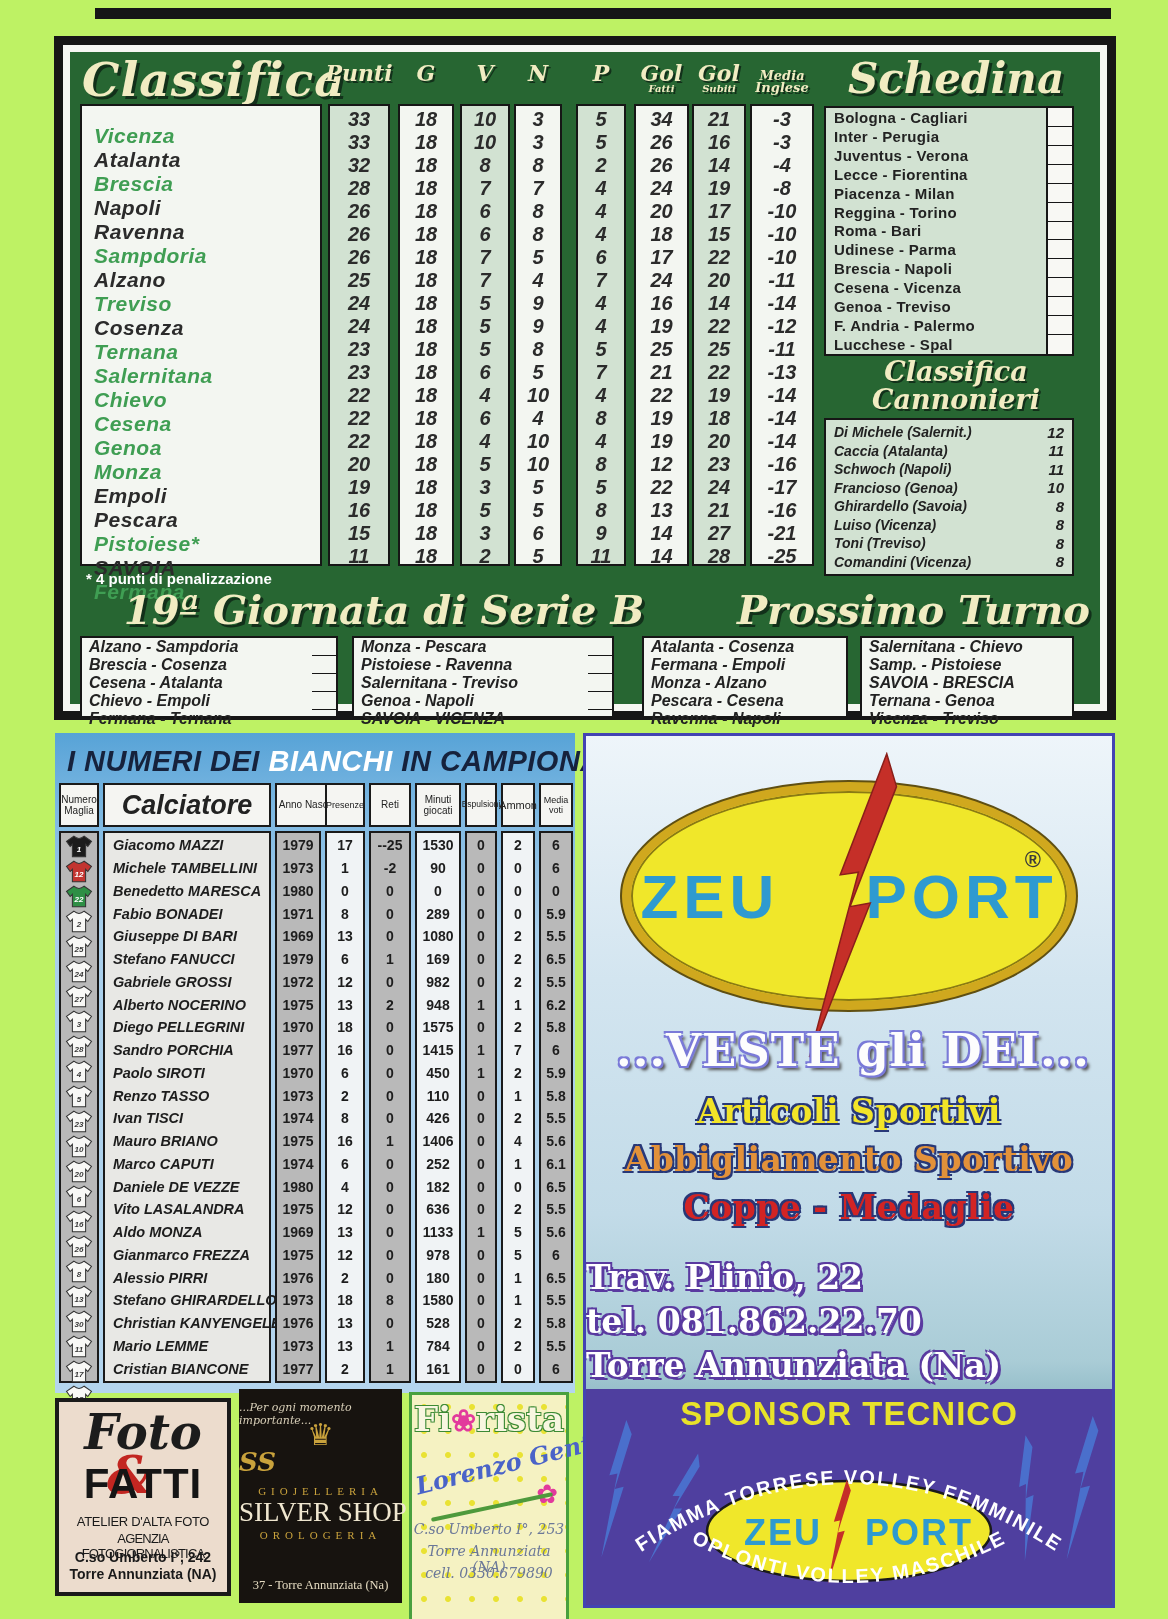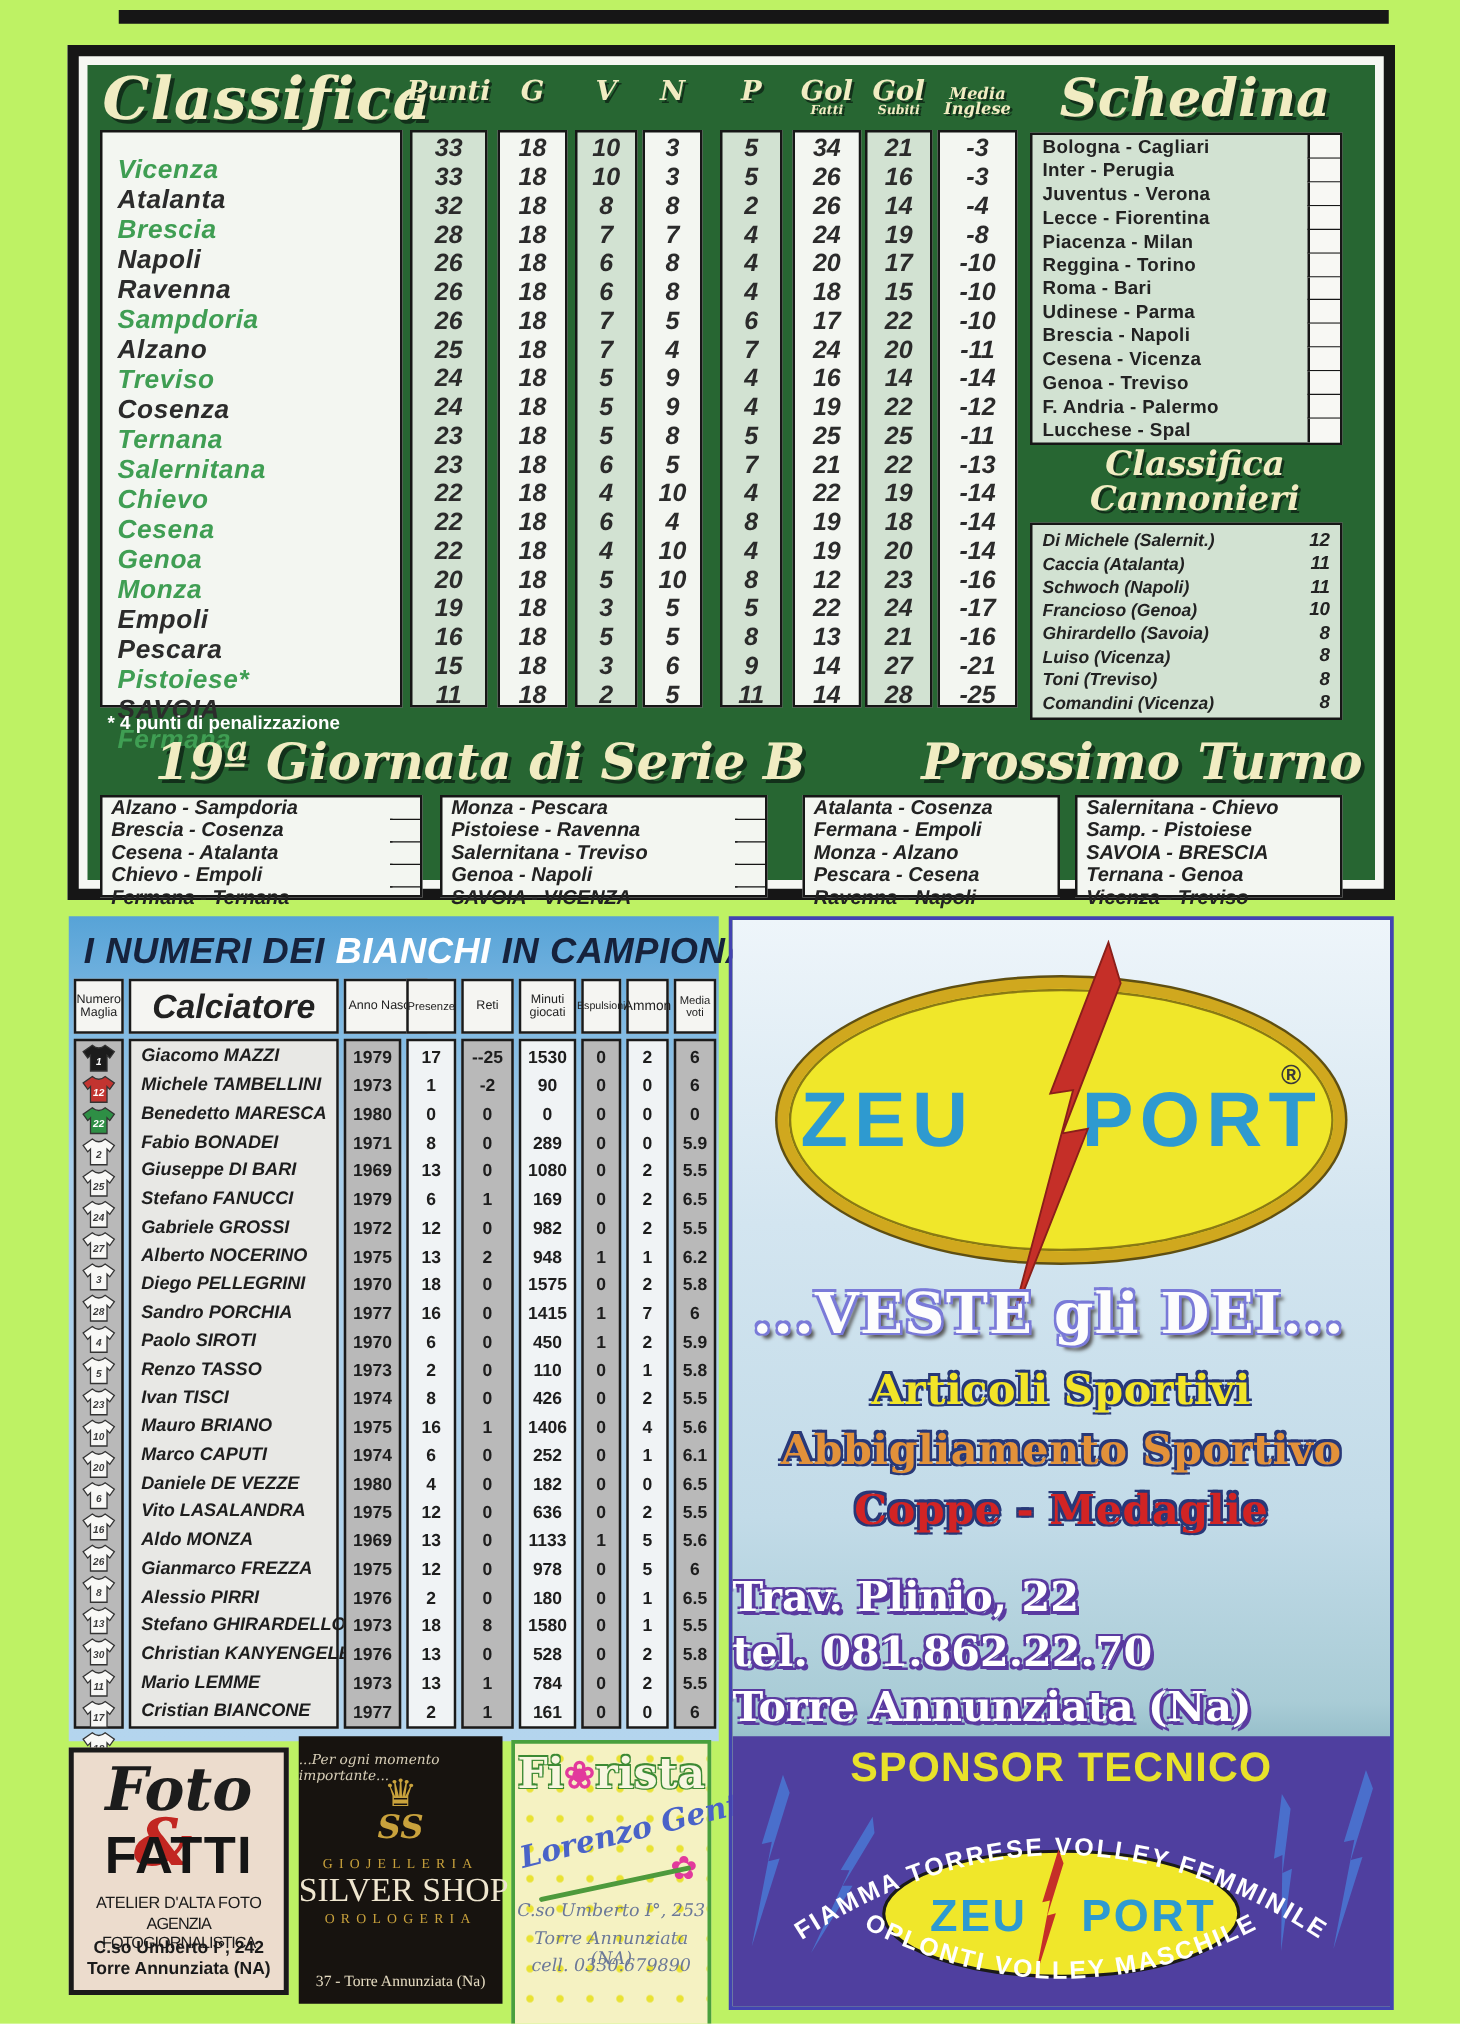--- a/index.html
+++ b/index.html
@@ -102,21 +102,21 @@
       font:900 42px "Liberation Sans",sans-serif;color:#151515;letter-spacing:1px}
   .foto-sub{position:absolute;left:0;width:100%;text-align:center;color:#1a1a1a}
   .fs1{top:112px;font:400 13px "Liberation Sans",sans-serif;letter-spacing:-.3px}
   .fs2{top:129px;font:400 13px "Liberation Sans",sans-serif;letter-spacing:-.8px}
   .fs3{top:147px;font:700 14px "Liberation Sans",sans-serif}
   .fs4{top:164px;font:700 14px "Liberation Sans",sans-serif}
   .ad-silver{left:239px;top:1389px;width:163px;height:214px;background:#17130f;color:#efe6cf}
   .sv-tag{position:absolute;top:12px;left:0;width:100%;text-align:left;
       font:italic 400 11px "DejaVu Serif",serif;color:#d8cfb8}
   .sv-crown{position:absolute;top:28px;left:0;width:100%;text-align:center;font-size:30px;color:#c9a23c}
-  .sv-ss{position:absolute;top:58px;left:0;width:100%;text-align:center;
+  .sv-ss{position:absolute;top:58px;left:0;width:100%;
       font:italic 700 26px "DejaVu Serif",serif;color:#c9a23c}
   .sv-gio{position:absolute;top:96px;left:0;width:100%;text-align:center;
       font:400 11px "Liberation Serif",serif;color:#c9a23c;letter-spacing:5px}
   .sv-name{position:absolute;top:108px;left:0;width:100%;text-align:center;
       font:400 27px "Liberation Serif",serif;color:#efe6cf;white-space:nowrap}
   .sv-oro{position:absolute;top:140px;left:0;width:100%;text-align:center;
       font:400 11px "Liberation Serif",serif;color:#c9a23c;letter-spacing:5px}
   .sv-addr{position:absolute;bottom:10px;left:0;width:100%;text-align:center;
       font:400 12.5px "Liberation Serif",serif;color:#e6dcc2}
   .ad-fiorista{left:409px;top:1392px;width:160px;height:267px;background:#f5f2c2;border:3px solid #49a03e;
@@ -137,21 +137,21 @@
   .zeus{position:absolute;left:583px;top:733px;width:532px;height:875px;border:3px solid #4343b2;
       box-sizing:border-box;overflow:hidden;
       background:linear-gradient(180deg,#eef5fa 0%,#d3e5f0 28%,#c2dbe8 55%,#a9ccd6 72%,#93bcc8 76%)}
   .zoval{position:absolute;left:36px;top:46px;width:454px;height:228px;background:#f0e72a;
       border:9px solid #d0a81e;border-radius:50%;box-sizing:border-box;
       box-shadow:0 0 0 2px #5f4f12, inset 0 0 0 2px #8a7a14;
       display:flex;align-items:center;justify-content:center;gap:86px}
   .zbrand{font:700 62px "Liberation Sans",sans-serif;color:#2e9ad0;letter-spacing:5px;white-space:nowrap}
   .zreg{position:absolute;right:26px;top:56px;font:700 22px "Liberation Sans",sans-serif;color:#3a3a3a}
   .zbolt{position:absolute;left:226px;top:14px;transform:rotate(4deg)}
-  .zslogan{position:absolute;top:288px;left:16px;width:100%;text-align:left;
+  .zslogan{position:absolute;top:288px;left:4px;width:100%;text-align:center;
       font:900 45px "DejaVu Serif",serif;color:#fdfdfd;letter-spacing:1px;
       text-shadow:-2px -2px 0 #7a7ad8,2px -2px 0 #7a7ad8,-2px 2px 0 #7a7ad8,2px 2px 0 #7a7ad8,4px 4px 3px #555}
   .zcat{position:absolute;left:0;width:100%;text-align:center;font:900 33px "DejaVu Serif",serif;letter-spacing:.5px}
   .zc1{top:356px;color:#f2e428;text-shadow:-2px -2px 0 #283878,2px -2px 0 #283878,-2px 2px 0 #283878,2px 2px 0 #283878}
   .zc2{top:404px;color:#e2913a;text-shadow:-2px -2px 0 #283878,2px -2px 0 #283878,-2px 2px 0 #283878,2px 2px 0 #283878}
   .zc3{top:452px;color:#d22424;text-shadow:-2px -2px 0 #283878,2px -2px 0 #283878,-2px 2px 0 #283878,2px 2px 0 #283878}
   .zaddr{position:absolute;left:0;width:100%;font:900 33px "DejaVu Serif",serif;color:#fff;
       text-shadow:-2px -2px 0 #5a3aa0,2px -2px 0 #5a3aa0,-2px 2px 0 #5a3aa0,3px 3px 0 #5a3aa0}
   .za1{top:522px}.za2{top:566px}.za3{top:610px}
   .zsponsor{position:absolute;left:0;right:0;bottom:0;height:216px;background:#4f3f9f;overflow:hidden}

